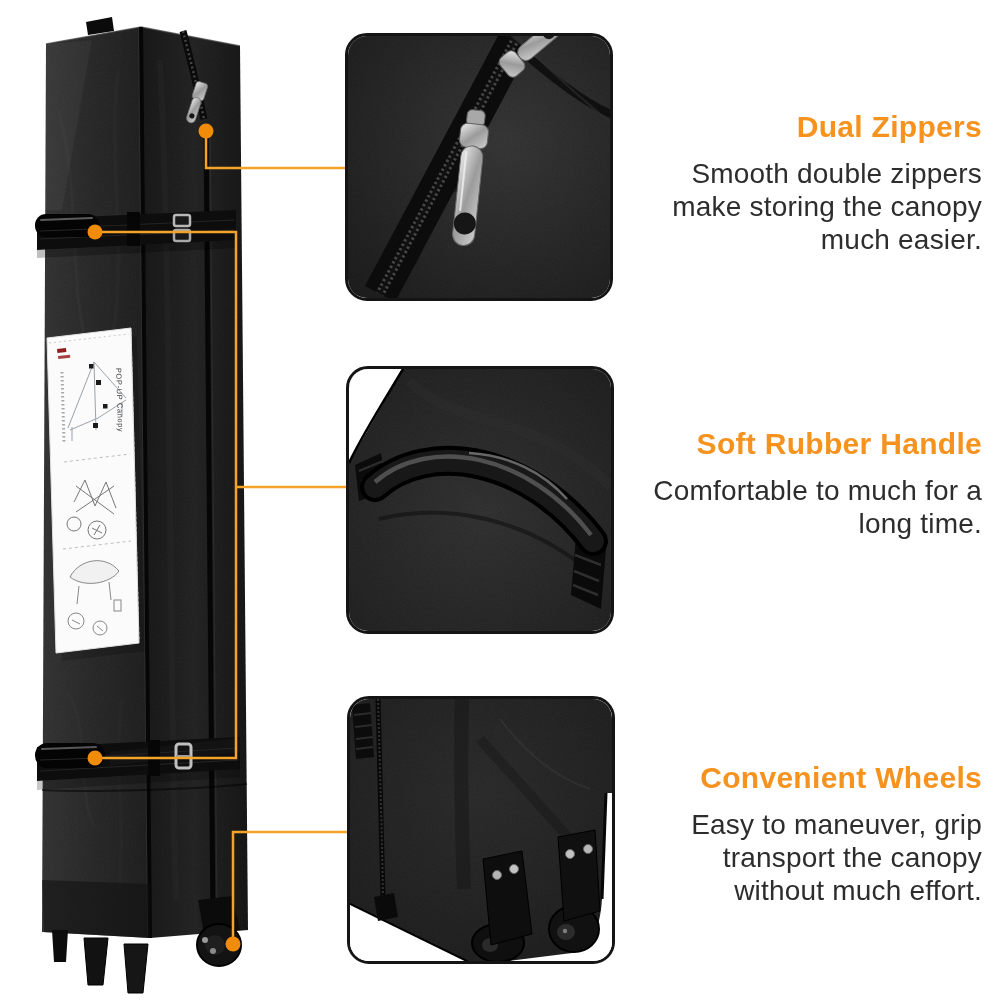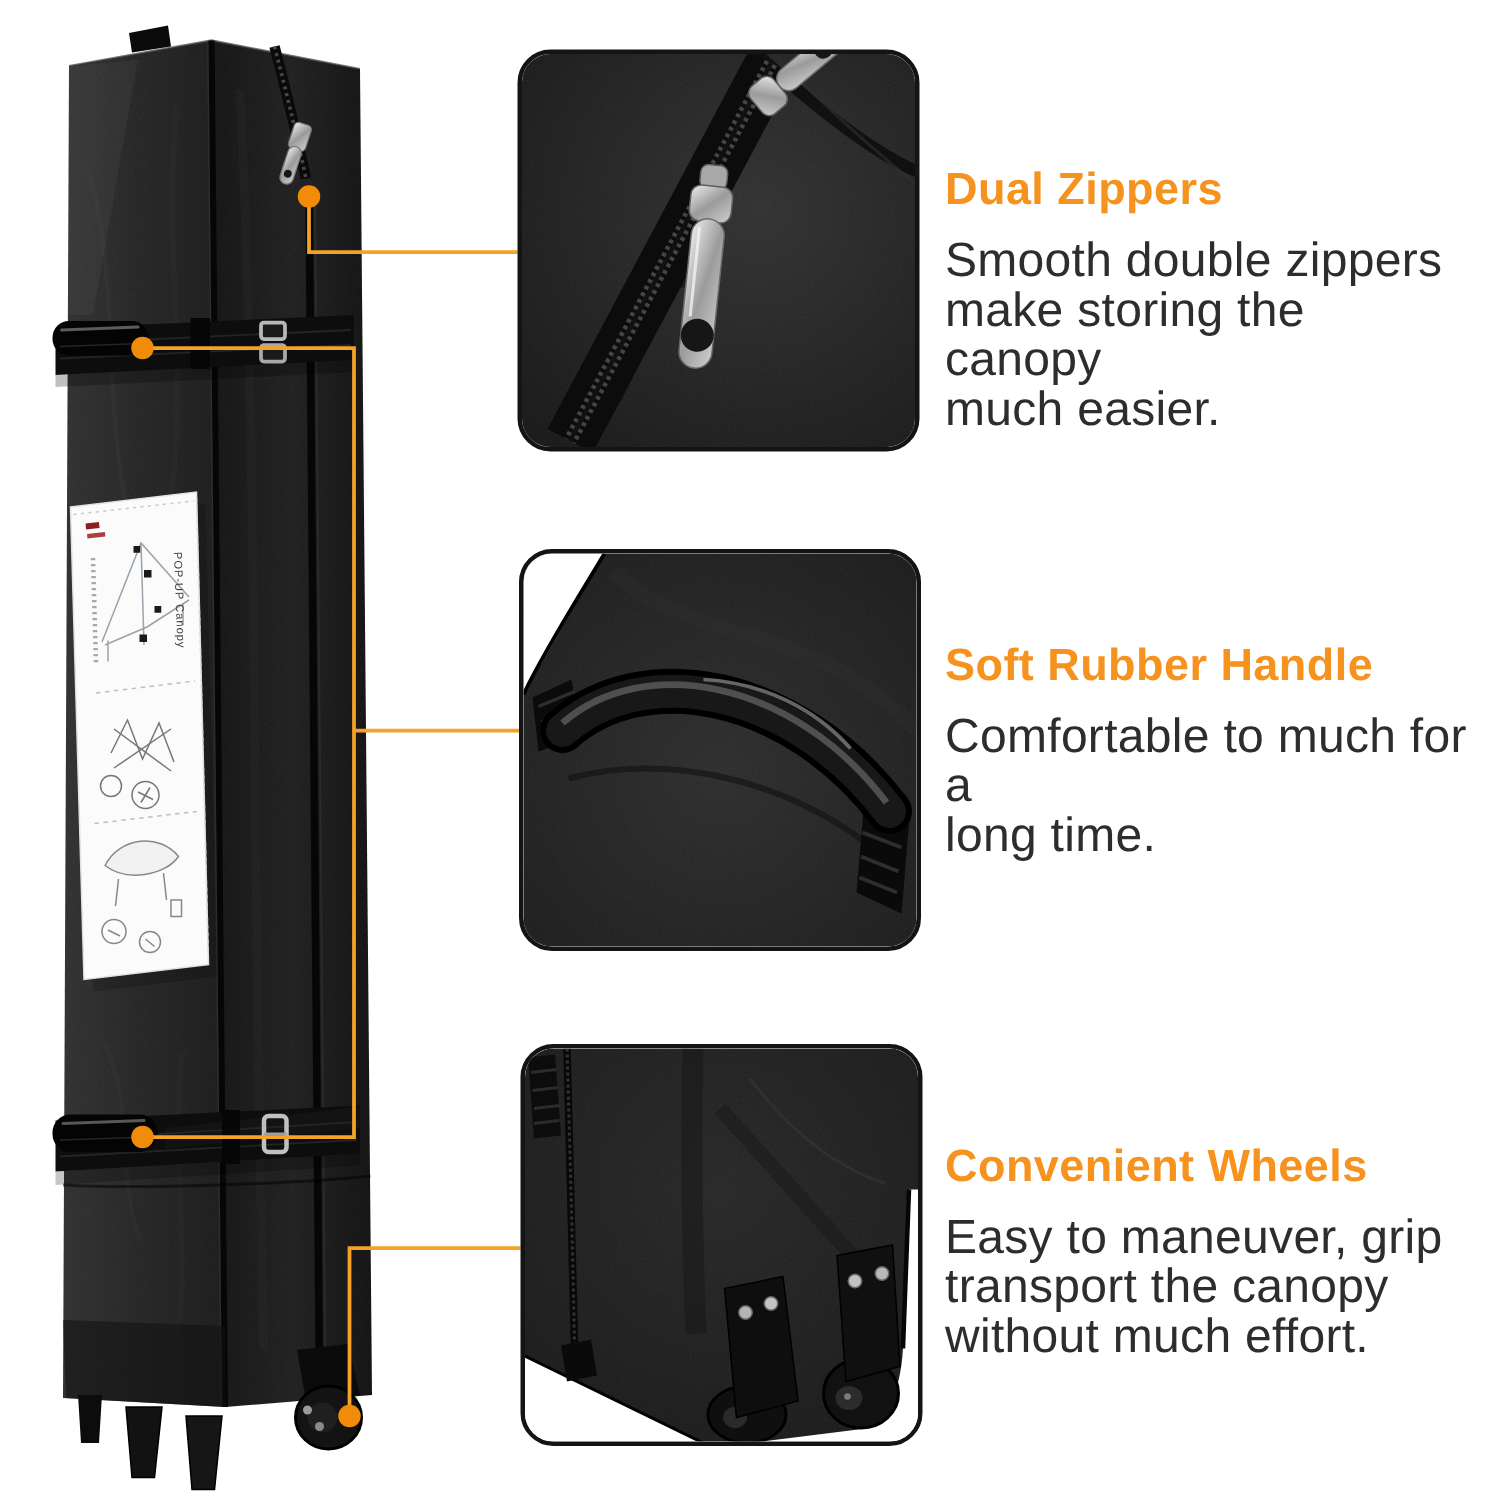--- a/index.html
+++ b/index.html
@@ -1,40 +1,41 @@
 <!DOCTYPE html>
 <html style="--page-bg: #ffffff; --accent-orange: #F6921E; --callout-line: #F5A228; --callout-dot: #F08C0A; --body-text: #2D2D2D; --inset-border: #141414; --bag-black: #1C1C1C; --metal-silver: #C9C9C9; --label-white: #FBFBFB;"><head>
 <meta charset="utf-8">
 <style>
   html,body{margin:0;padding:0;background:#fff;}
   .canvas{
     position:relative;width:1000px;height:1000px;overflow:hidden;
     background:var(--page-bg,#fff);
     font-family:"Liberation Sans",sans-serif;
+    text-align:right;
   }
   #scene-svg{position:absolute;left:0;top:0;}
   .inset{
     position:absolute;width:268px;height:268px;box-sizing:border-box;
     border:3px solid var(--inset-border,#141414);border-radius:22px;
     overflow:hidden;background:#fff;
   }
   #inset-zippers{left:345px;top:33px;}
   #inset-handle{left:346px;top:366px;}
   #inset-wheels{left:347px;top:696px;}
   .inset svg{display:block;width:100%;height:100%;}
   .feature{position:absolute;left:630px;width:352px;}
   #feature-dual-zippers{top:110px;}
   #feature-soft-rubber-handle{top:427px;}
   #feature-convenient-wheels{top:761px;}
   .feature-title{
     margin:0 0 13px 0;font-size:30px;font-weight:bold;letter-spacing:.3px;
     color:var(--accent-orange,#F6921E);
   }
   .feature-desc{
-    margin:0;font-size:32px;line-height:33px;letter-spacing:.2px;
+    margin:0;font-size:28px;line-height:33px;letter-spacing:.2px;
     color:var(--body-text,#2d2d2d);white-space:pre-line;
   }
   .co-line{stroke:var(--callout-line,#F5A228);stroke-width:2.5;fill:none;}
   .co-dot{fill:var(--callout-dot,#F08C0A);}
 </style>
 </head>
 <body>
 
 <div class="canvas">
 

